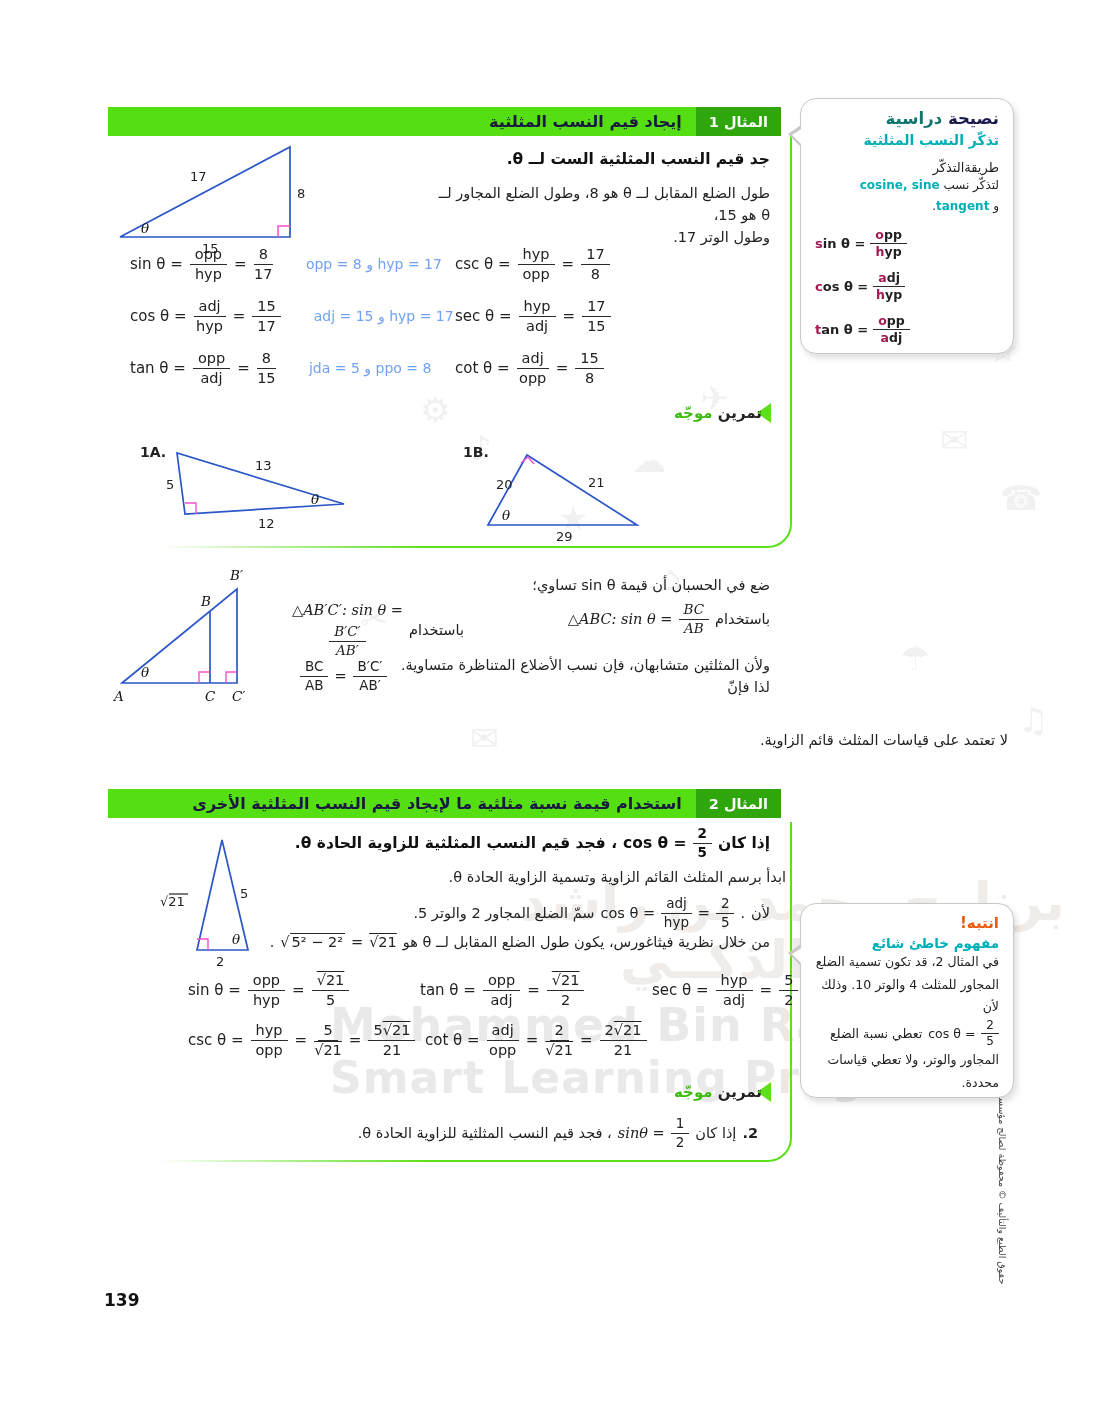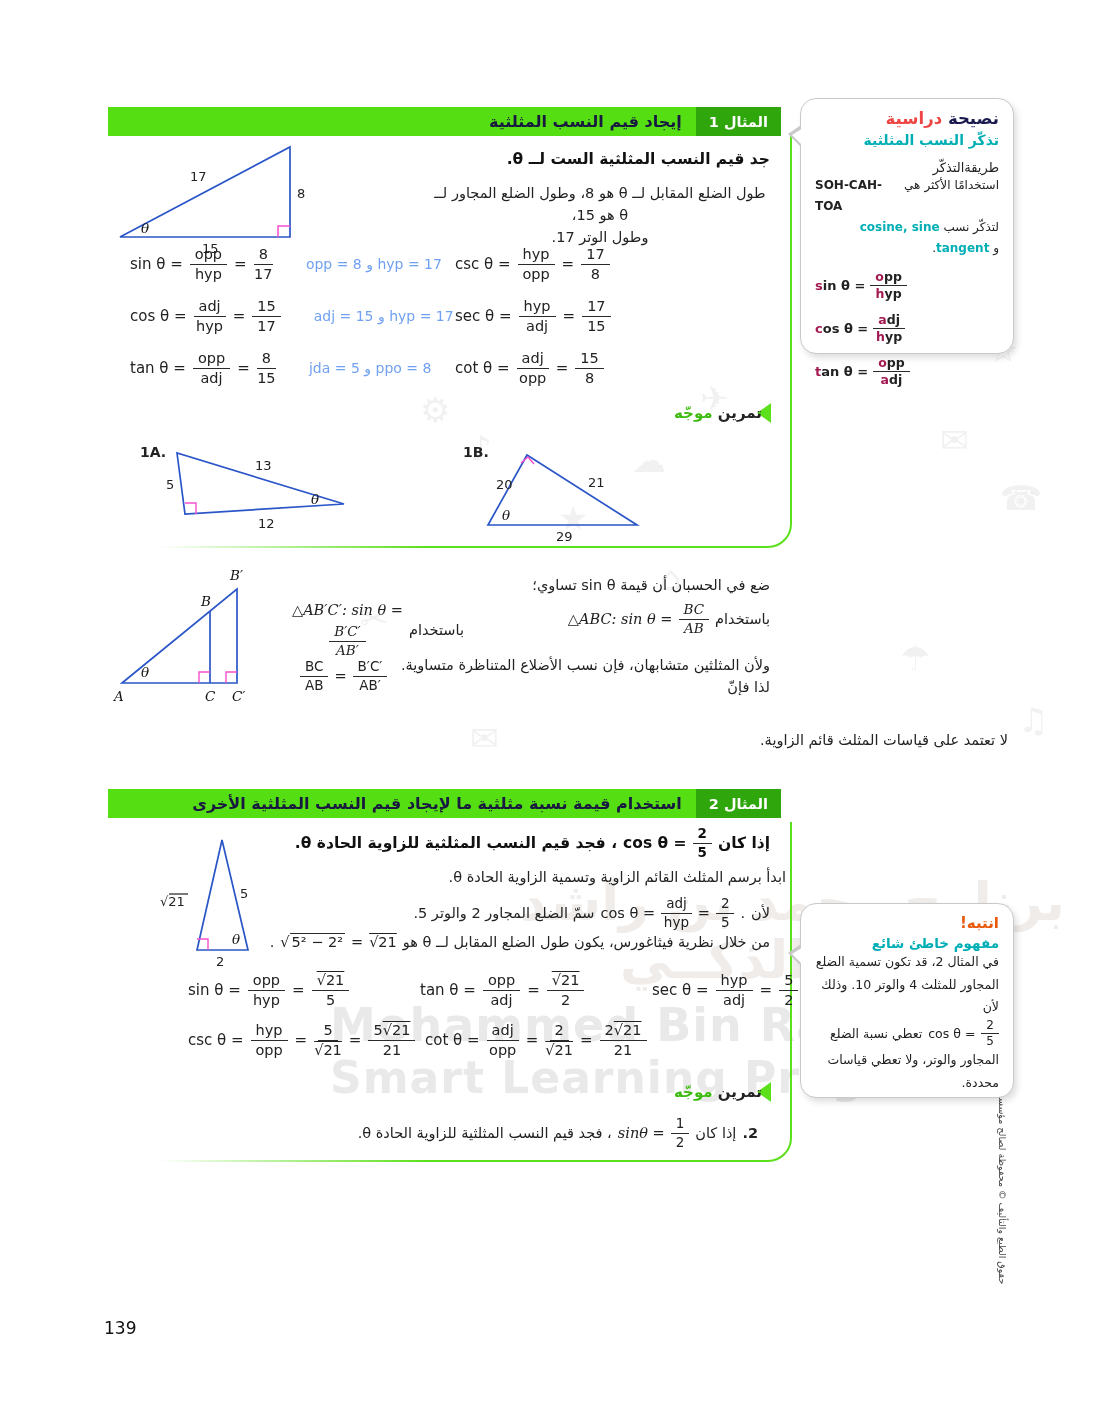--- a/index.html
+++ b/index.html
@@ -44,21 +44,21 @@
   .rt .vinc{border-top:1.4px solid #2b2b2b;padding:0 2px;}
   .it{font-style:italic;font-family:"DejaVu Serif",serif;}
   
   .sidebox{left:800px;width:214px;background:#fff;border:1.5px solid #c9c9c9;border-radius:16px;
       box-shadow:3px 4px 6px rgba(0,0,0,.13);padding:10px 14px 12px;box-sizing:border-box;}
   .tail-outer{position:absolute;left:-13px;top:26px;width:0;height:0;border-style:solid;
       border-width:9px 13px 13px 0;border-color:transparent #c9c9c9 transparent transparent;}
   .tail-inner{position:absolute;left:-9px;top:29px;width:0;height:0;border-style:solid;
       border-width:7px 11px 11px 0;border-color:transparent #ffffff transparent transparent;}
   .tiptitle{direction:rtl;text-align:right;font-weight:bold;font-size:16.5px;color:#1A1A4E;}
-  .oran{color:#ef4444;}
+  .oran{color:#0f766e;}
   .teal{color:#00AFB5;}
   .navy{color:#1A1A4E;}
   .tipsub{direction:rtl;text-align:right;font-weight:bold;font-size:14px;color:#00AFB5;margin-top:4px;}
   .tipmethod{direction:rtl;text-align:right;font-weight:normal;font-size:13px;color:#222;margin-top:12px;}
   .tipline{direction:rtl;text-align:right;font-size:12px;line-height:1.75;color:#222;}
   .sohline{display:flex;direction:ltr;justify-content:flex-end;gap:4px;font-size:12px;line-height:1.75;}
   .b{font-weight:bold;}
   .tipeq{display:flex;direction:ltr;align-items:center;gap:5px;font-size:13px;font-weight:bold;
       margin-top:11px;color:#222;}
   .tipeq .frac{font-size:12.5px;}
@@ -66,21 +66,21 @@
   .wtitle{direction:rtl;text-align:right;font-weight:bold;font-size:15px;color:#E8590A;}
   .wsub{direction:rtl;text-align:right;font-weight:bold;font-size:13.5px;color:#00AFB5;margin-top:3px;}
   .wline{direction:rtl;text-align:right;font-size:12.5px;line-height:1.8;color:#222;}
   .wmath{display:flex;direction:rtl;align-items:center;justify-content:flex-start;gap:6px;}
   .wmath .frac{font-size:12px;}
   
   svg{position:absolute;z-index:1;overflow:visible;}
   .slbl{font-family:"DejaVu Sans",sans-serif;font-size:13px;fill:#222;}
   .ilbl{font-family:"DejaVu Serif",serif;font-style:italic;font-size:13.5px;fill:#111;}
   
-  .pagenum{position:absolute;left:104px;top:1290px;font-weight:normal;font-size:17px;color:#111;z-index:1;margin-top:28px;}
+  .pagenum{position:absolute;left:104px;top:1290px;font-weight:bold;font-size:17px;color:#111;z-index:1;}
   .copyright{position:absolute;top:1128px;left:830px;width:345px;transform:rotate(90deg);
       font-size:9.5px;color:#444;direction:rtl;text-align:center;z-index:1;}
   .tri1a-label{position:absolute;font-weight:bold;font-size:14px;z-index:1;}
 </style>
 </head>
 <body>
 
 <div class="canvas">
 
   <div class="wm ar" style="left:520px;top:872px;font-size:52px;">برنامج محمد بن راشد</div>
@@ -105,21 +105,21 @@
     <div class="hdr-label">المثال 1</div>
     <div class="hdr-title">إيجاد قيم النسب المثلثية</div>
   </div>
 
   <div class="frame" style="left:130px;top:136px;width:660px;height:410px;">
     <div class="fade"></div>
   </div>
   <div class="gtab" style="left:757px;top:403px;"></div>
 
   <div class="ar-line bold" style="right:348px;top:148px;">جد قيم النسب المثلثية الست لــ θ.</div>
-  <div class="ar-line" style="right:348px;top:182px;width:340px;text-align:center;">
+  <div class="ar-line" style="right:348px;top:182px;width:340px;">
     <div>طول الضلع المقابل لــ θ هو 8، وطول الضلع المجاور لــ θ هو 15،</div>
     <div>وطول الوتر 17.</div>
   </div>
 
   <svg style="left:110px;top:135px;" width="200" height="122">
     <polygon points="10,102 180,12 180,102" fill="none" stroke="#2B56C8" stroke-width="1.7"></polygon>
     <path d="M168,102 V91 H180" fill="none" stroke="#F650CE" stroke-width="1.5"></path>
     <text class="slbl" x="80" y="46">17</text>
     <text class="slbl" x="187" y="63">8</text>
     <text class="slbl" x="92" y="118">15</text>
@@ -438,26 +438,20 @@
 
   <div class="sidebox" style="top:98px;height:256px;">
     <div class="tail-outer"></div>
     <div class="tail-inner"></div>
     <div class="tiptitle">
       <span class="navy">نصيحة</span>
       <span class="oran">دراسية</span>
     </div>
     <div class="tipsub">تذكّر النسب المثلثية</div>
     <div class="tipmethod">طريقةالتذكّر</div>
-    <div class="sohline">
-      <span class="b">SOH-CAH-TOA</span>
-      <span>هي</span>
-      <span>الأكثر</span>
-      <span>استخدامًا</span>
-    </div>
     <div class="tipline">
       <span>لتذكّر نسب</span>
       <span class="teal b" dir="ltr">cosine, sine</span>
     </div>
     <div class="tipline">
       <span>و</span>
       <span class="teal b" dir="ltr">tangent</span><span>.</span>
     </div>
     <div class="tipeq">
       <span><span class="crim">s</span><span>in θ =</span></span>

